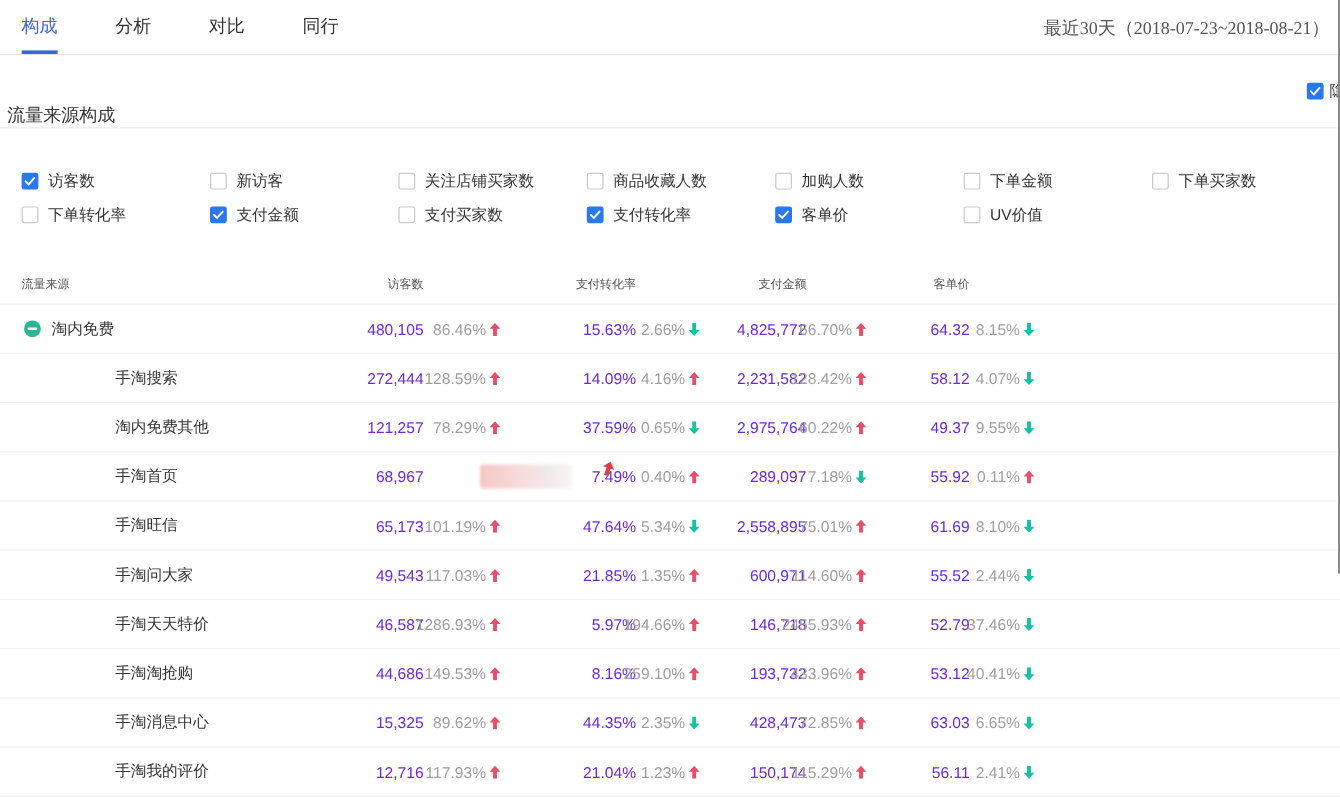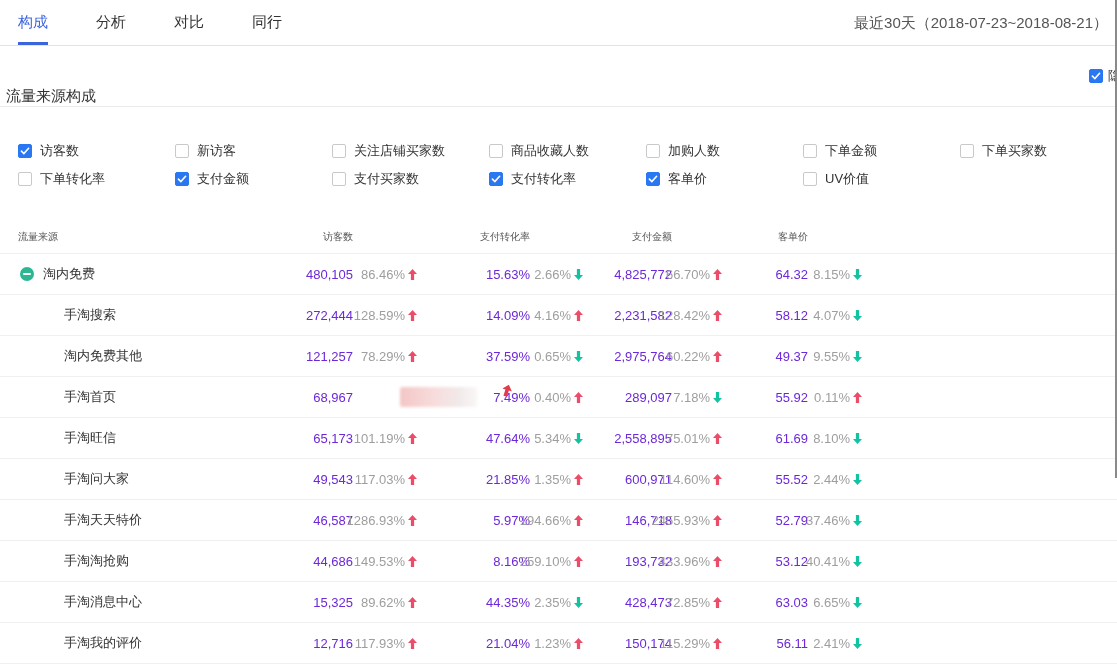--- a/index.html
+++ b/index.html
@@ -2,21 +2,21 @@
 <html><head>
 <meta charset="utf-8">
 <style>
   * { margin:0; padding:0; box-sizing:border-box; }
   html,body { width:1117px; height:665px; overflow:hidden; background:#fff;
     font-family:"Liberation Sans","DejaVu Sans",sans-serif; }
   .page { position:relative; width:1117px; height:665px; background:#fff; }
 
   
   .tabbar { height:46px; border-bottom:1px solid #e4e4e4; display:flex; align-items:stretch;
-    padding-left:18px; position:relative; background:#fff; }
+    padding-left:18px; position:relative; background:#fff;font-family:Liberation Serif, serif; }
   .tab { font-size:15px; color:#333; margin-right:48px; display:flex; align-items:center;
     position:relative; cursor:pointer; }
   .tab.active { color:#3c64dd; }
   .tab.active::after { content:""; position:absolute; left:0; right:0; bottom:0; height:3px;
     background:#3c64dd; }
   .date-range { position:absolute; right:9px; top:0; height:46px; display:flex;
     align-items:center; font-size:15px; color:#555; cursor:pointer; }
 
   
   .title-row { height:61px; border-bottom:1px solid #ebebeb; position:relative;
@@ -38,21 +38,21 @@
 
   
   .table { margin-top:9px; }
   .thead { display:flex; height:34px; align-items:center; border-bottom:1px solid #f0f0f0;
     color:#555; font-size:10px; }
   .th-name { width:255px; padding-left:18px; }
   .hcell { display:flex; justify-content:flex-end; white-space:nowrap; }
   .trow { display:flex; height:41px; align-items:center; border-bottom:1px solid #f0f0f0;
     position:relative; font-size:13px;text-align:center; }
   .c-name { width:255px; display:flex; align-items:center; color:#333; }
-  .lvl0 { padding-left:20px; } .lvl1 { padding-left:64px; }
+  .lvl0 { padding-left:20px; } .lvl1 { padding-left:96px; }
   .toggle { width:14px; height:14px; border-radius:50%; background:#2bb793; display:inline-flex;
     align-items:center; justify-content:center; margin-right:9px; cursor:pointer; flex:none; }
   .toggle .minus { width:8px; height:2px; background:#fff; border-radius:1px; }
   .cell { display:flex; justify-content:flex-end; align-items:center; white-space:nowrap; }
   .num { color:#6d28d9; }
   .chg { color:#9e9e9e; }
   .vw0{width:98px}.cw0{width:64px}.vw1{width:113px}.cw1{width:53px}
   .vw2{width:89px}.cw2{width:50px}.vw3{width:86px}.cw3{width:54px}
   .arrow { width:9px; height:11px; margin-left:3px; flex:none; }
   .arrow.up { fill:#eb4d68; } .arrow.down { fill:#12c3a2; }

